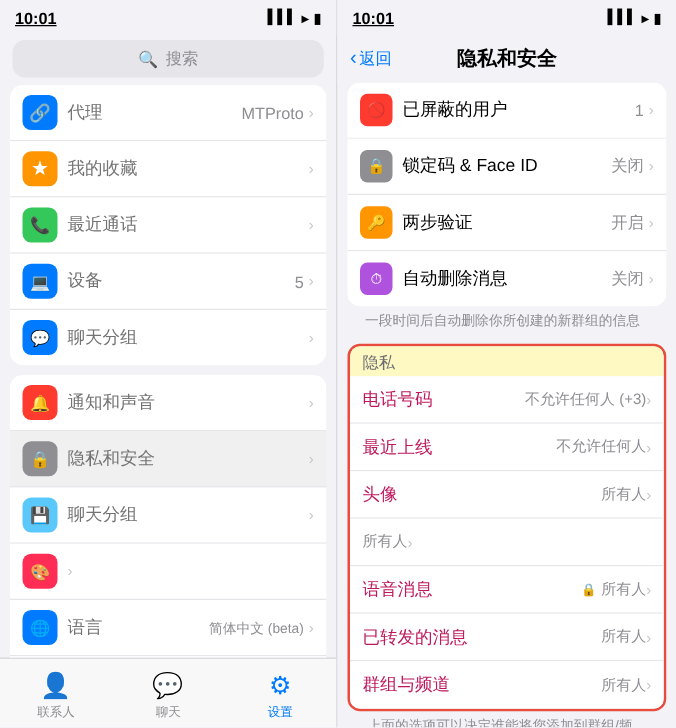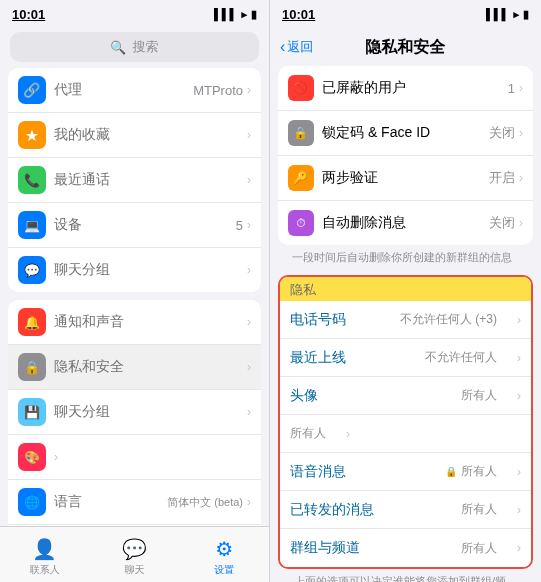--- a/index.html
+++ b/index.html
@@ -272,27 +272,27 @@
     }
 
     .privacy-item:last-child {
       border-bottom: none;
       align-items: center;
     }
 
     .privacy-label {
       flex: 1;
       font-size: 14px;
-      color: #0369a1;
+      color: #be185d;
     }
 
     .privacy-value {
       font-size: 12px;
       color: #8e8e93;
-      margin-right: 20px;
+      margin-right: 0;
     }
 
     .bg-blue { background: #007aff; }
     .bg-red { background: #ff3b30; }
     .bg-green { background: #34c759; }
     .bg-orange { background: #ff9500; }
     .bg-purple { background: #af52de; }
     .bg-pink { background: #ff2d55; }
     .bg-teal { background: #5ac8fa; }
     .bg-gray { background: #8e8e93; }
@@ -446,21 +446,21 @@
         <span class="right-label">自动删除消息</span>
         <span class="right-value">关闭</span>
         <span class="chevron">›</span>
       </div>
     </div>
 
     <div class="section-footer" style="margin: 0 8px;">一段时间后自动删除你所创建的新群组的信息</div>
 
     <div style="margin: 4px 8px 0;">
       <div style="border: 2px solid #e74c3c; border-radius: 10px; overflow: hidden;">
-        <div style="background:#fde047; padding: 4px 10px 2px; font-size:13px; color:#6d6d72;">隐私</div>
+        <div style="background:#fef9c3; padding: 4px 10px 2px; font-size:13px; color:#6d6d72;">隐私</div>
 
         <div class="privacy-item">
           <span class="privacy-label">电话号码</span>
           <span class="privacy-value">不允许任何人 (+3)</span>
           <span class="chevron">›</span>
         </div>
         <div class="privacy-item">
           <span class="privacy-label">最近上线</span>
           <span class="privacy-value">不允许任何人</span>
           <span class="chevron">›</span>

